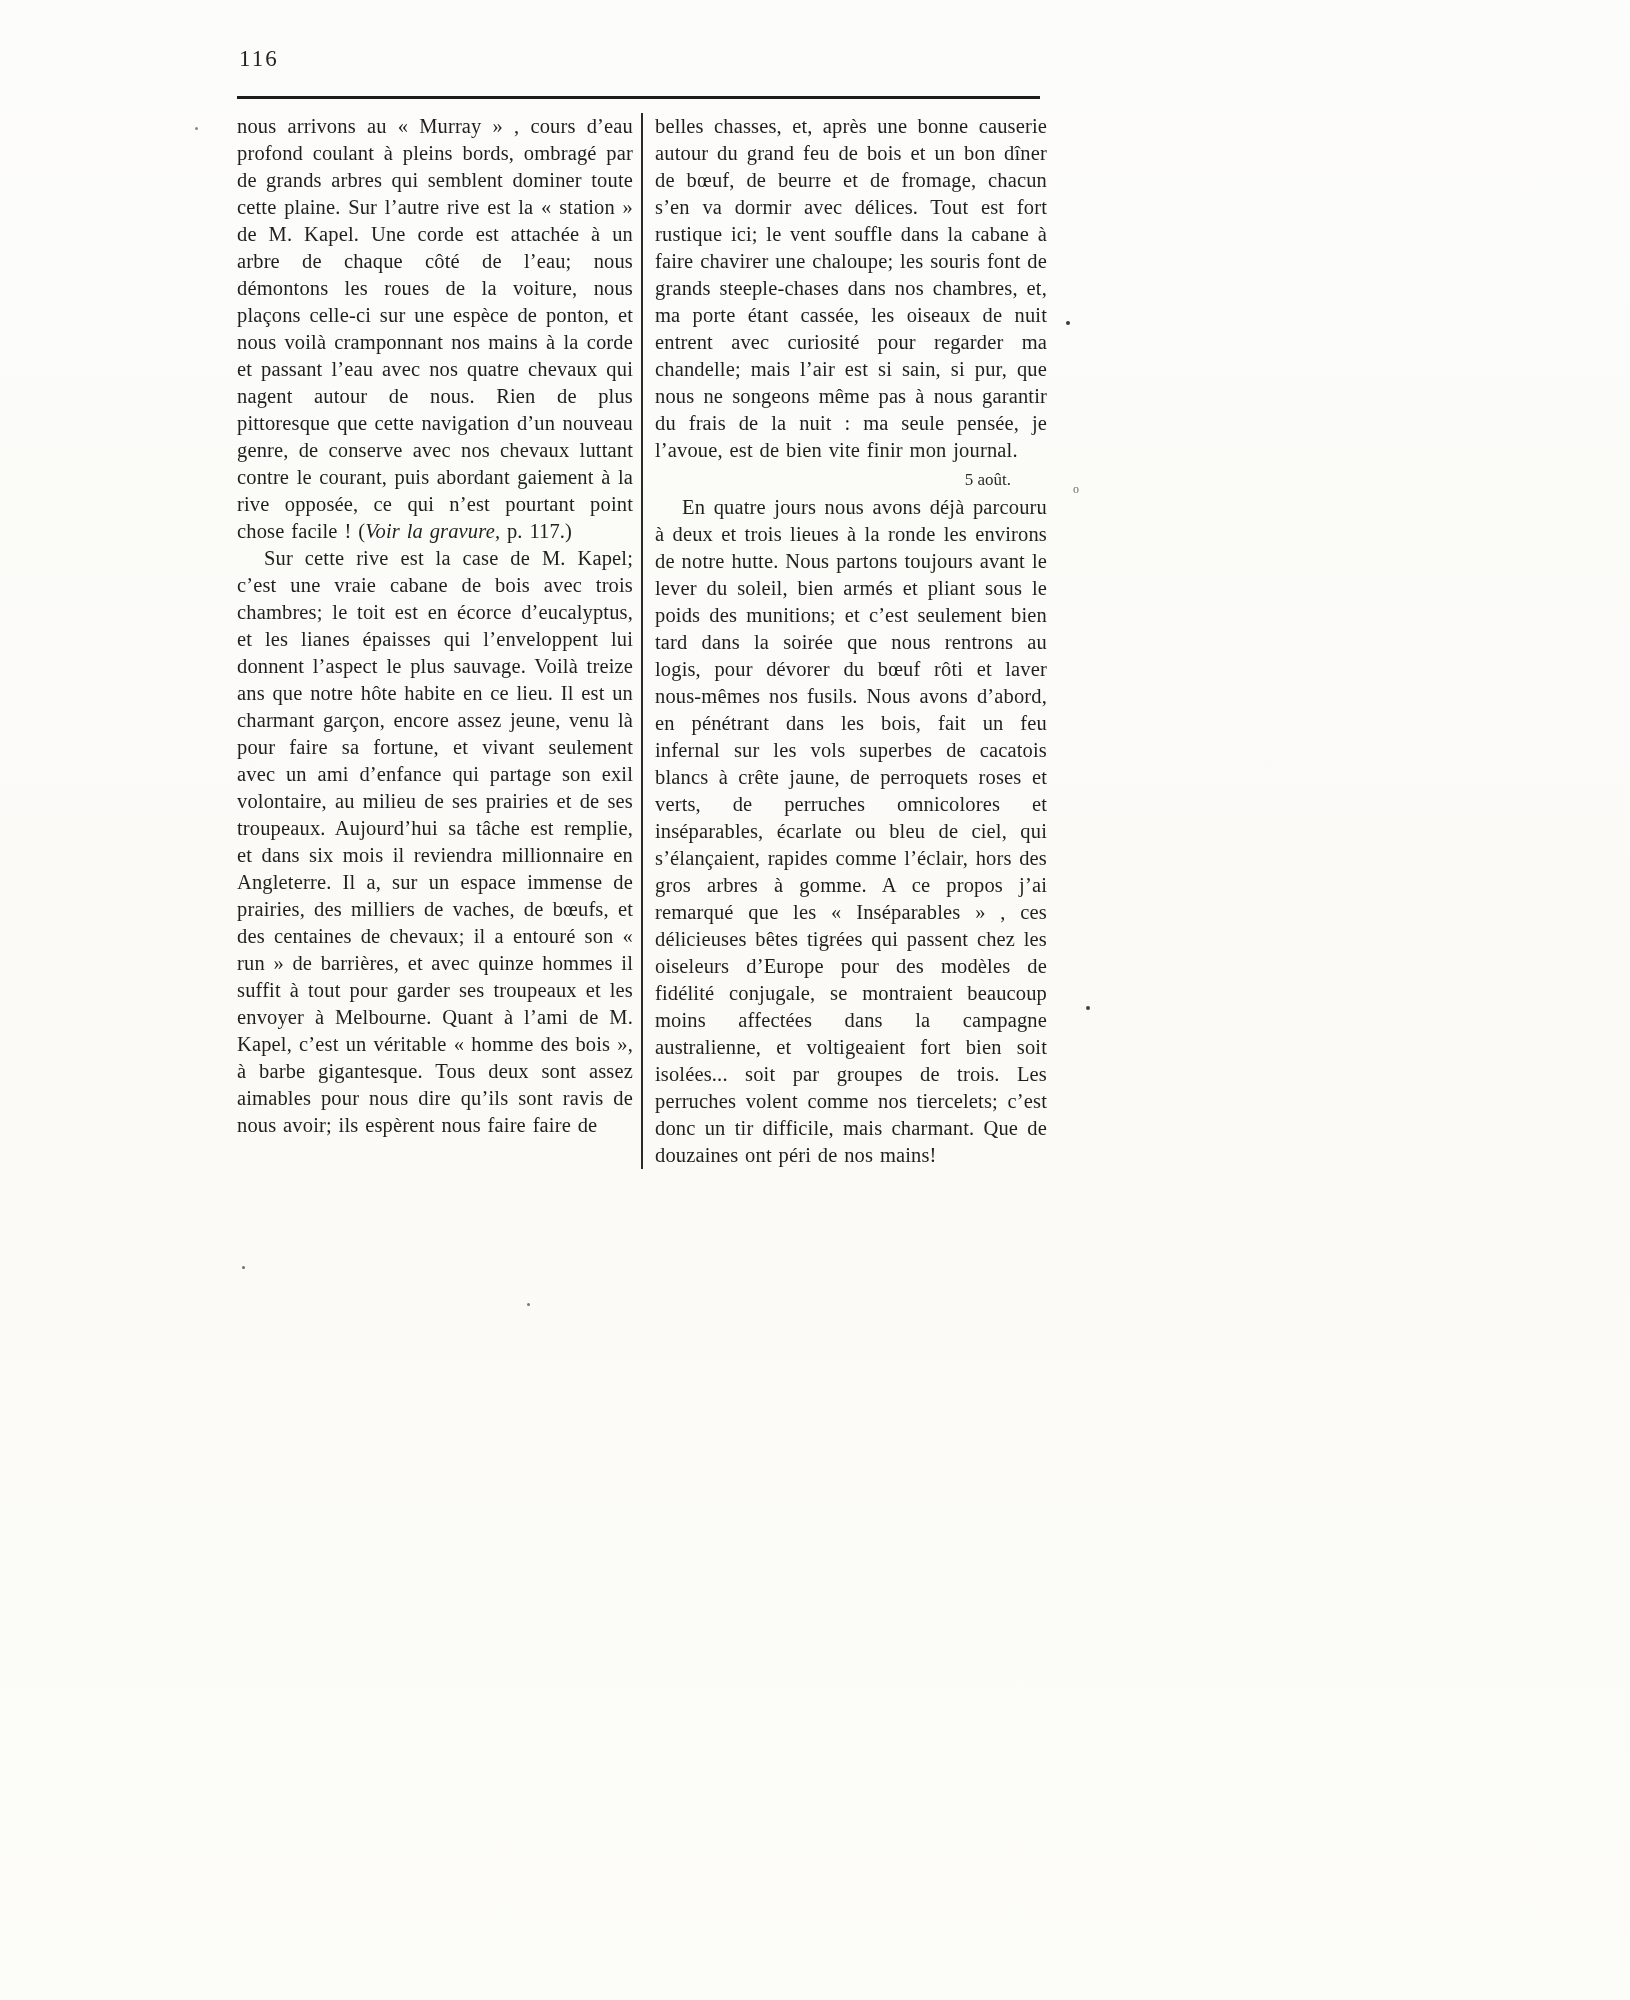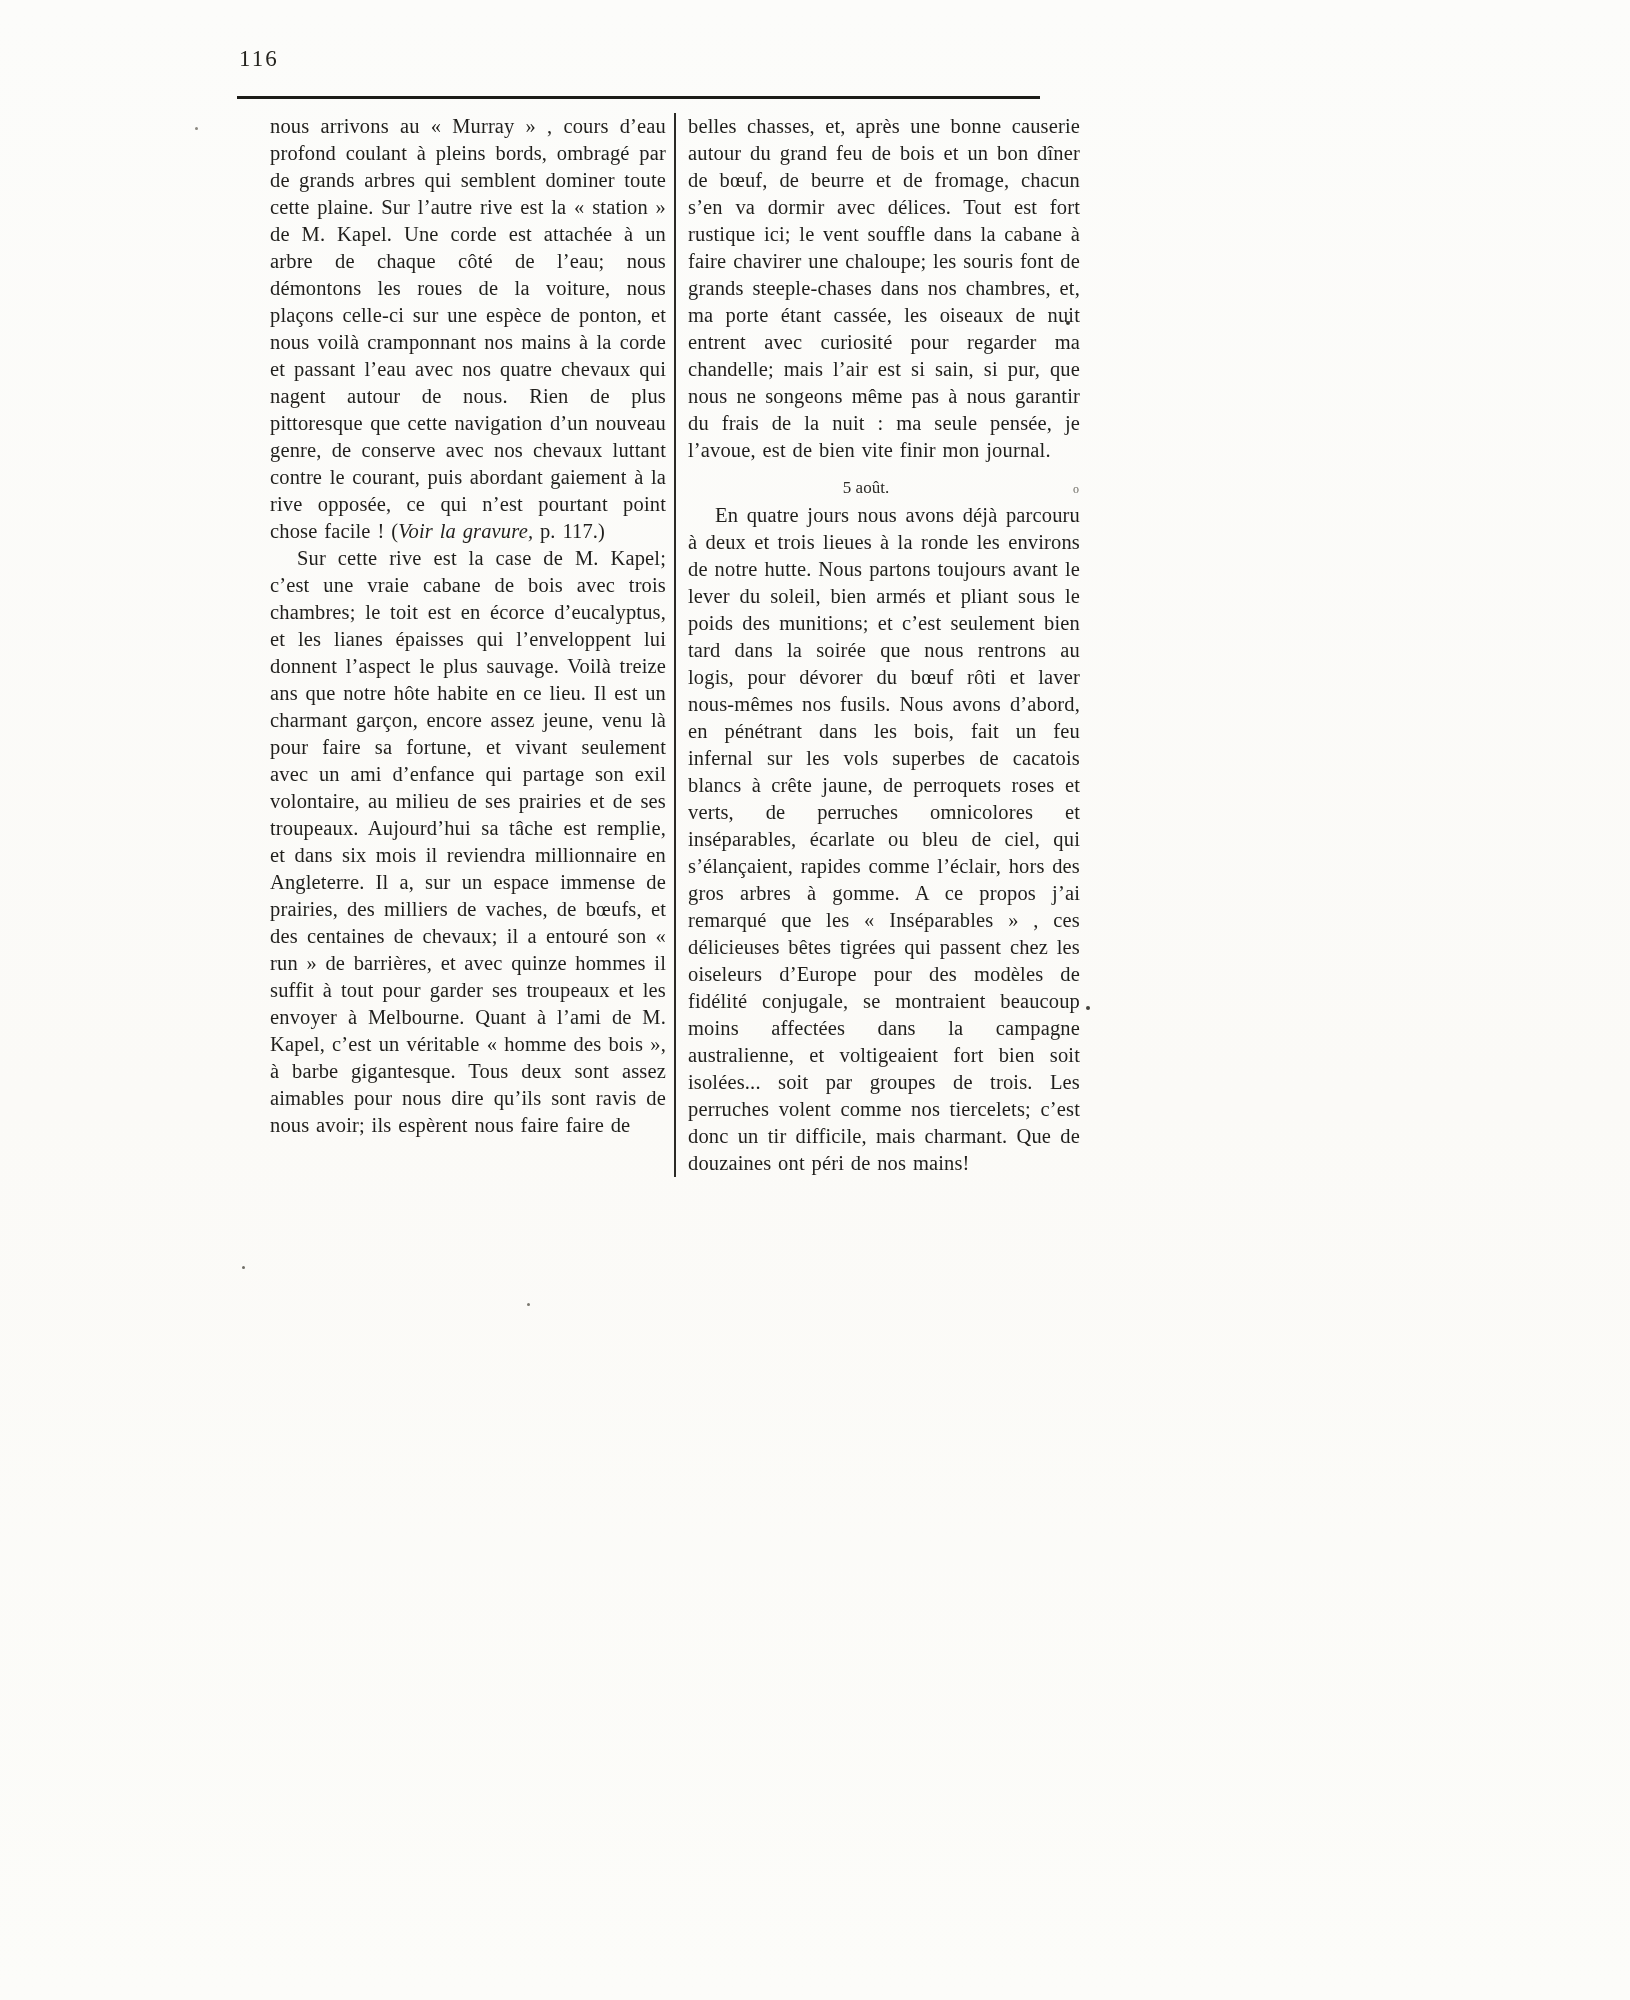--- a/index.html
+++ b/index.html
@@ -45,42 +45,42 @@
     background: #1d1c18;
   }
   .columns {
     position: absolute;
     left: 237px;
     top: 113px;
     width: 810px;
     display: flex;
     align-items: stretch;
   }
-  .col-left  { flex: 0 0 396px; margin-left: 33px; }
+  .col-left  { flex: 0 0 396px; }
   .col-right { flex: 0 0 392px; }
   .divider {
     flex: 0 0 2px;
     background: #2b2a26;
     margin: 0 12px 0 8px;
   }
   .para {
     margin: 0;
     font-size: 20.5px;
     line-height: 27px;
     text-align: justify;
     word-spacing: 1.5px;
     letter-spacing: 0.15px;
   }
   .para.indent { text-indent: 27px; }
   .date-line {
     font-size: 17px;
     line-height: 25px;
-    text-align: center;
+    text-align: right;
     padding-right: 36px;
-    margin: 11px 0 2px 0;
+    margin: 3px 0 2px 0;
     color: #2a2924;
   }
   .speck {
     position: absolute;
     background: #55534d;
     border-radius: 50%;
   }
   .speck-o {
     position: absolute;
     font-size: 12px;

